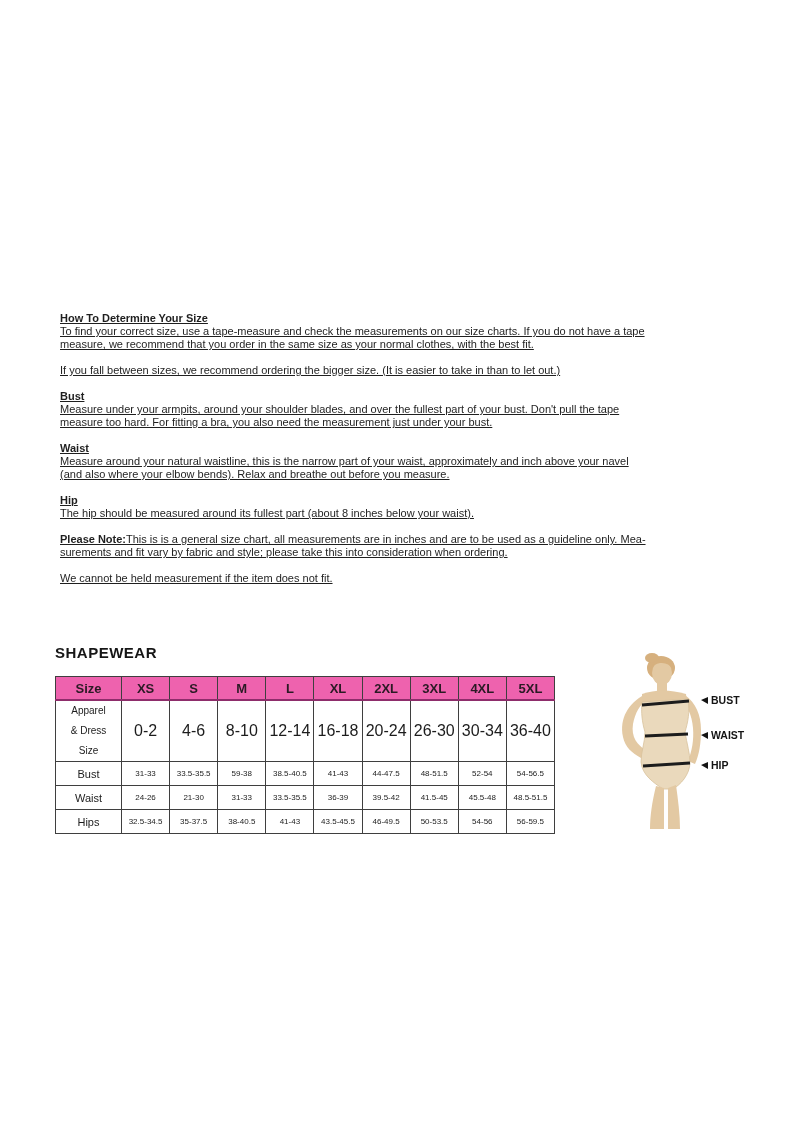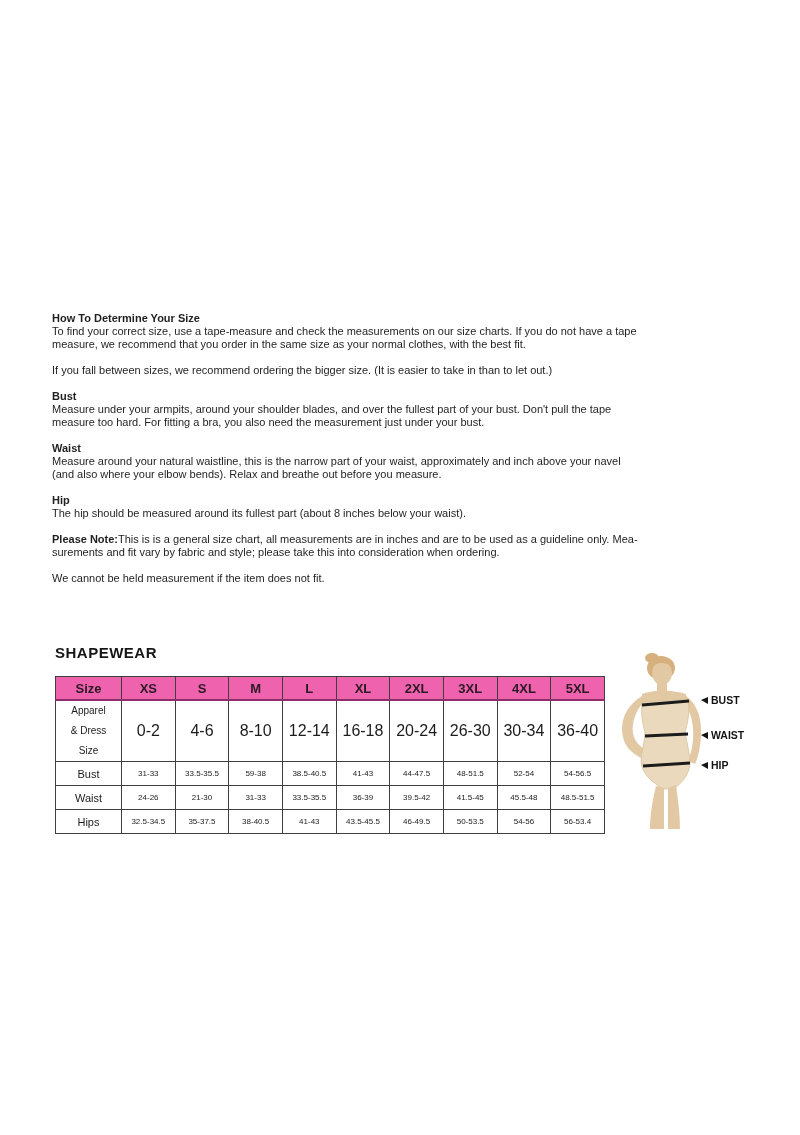--- a/index.html
+++ b/index.html
@@ -1,33 +1,33 @@
 <!DOCTYPE html>
 <html style="--pink: #ee62ae; --skin: #e3c9a3; --suit: #ead9bc; --hair: #d6b07e; --tape: #1c1c1c;"><head>
 <meta charset="utf-8">
 <style>
   html,body{margin:0;padding:0;background:#ffffff;}
   .page{
     position:relative;width:800px;height:1135px;background:#ffffff;overflow:hidden;
     font-family:"Liberation Sans",sans-serif;color:#1f1f1f;
   }
-  .copy{position:absolute;left:52px;top:312px;width:696px;font-size:11px;line-height:13px;}
+  .copy{position:absolute;left:60px;top:312px;width:696px;font-size:11px;line-height:13px;text-decoration:underline;}
   .copy h3{font-size:11px;font-weight:bold;margin:6px 0 0 0;}
   .copy h3.first{margin-top:0;}
   .copy p{margin:0 0 13px 0;white-space:pre-line;}
   .copy p .b{font-weight:bold;}
   .copy p.disclaimer{margin-top:10px;}
 
   .chart-title{
     position:absolute;left:55px;top:644px;width:546px;text-align:left;
     font-size:15px;font-weight:bold;letter-spacing:.5px;color:#161616;
   }
 
   .size-table{
-    position:absolute;left:55px;top:676px;width:550px;
+    position:absolute;left:55px;top:676px;width:500px;
     border-collapse:collapse;table-layout:fixed;
   }
   .size-table th,.size-table td{
     border:1.6px solid #3f3f3f;text-align:center;vertical-align:middle;padding:0;color:#1c1c1c;
   }
   .size-table thead th{
     background:var(--pink,#ee62ae);height:22px;font-size:13px;font-weight:bold;color:#2a1a24;
     border-bottom:2px solid #8e2d6b;
   }
   .apparel-row td{height:48px;font-size:16px;}
@@ -138,21 +138,21 @@
         <tr class="measure-row">
           <td class="row-label">Hips</td>
           <td>32.5-34.5</td>
           <td>35-37.5</td>
           <td>38-40.5</td>
           <td>41-43</td>
           <td>43.5-45.5</td>
           <td>46-49.5</td>
           <td>50-53.5</td>
           <td>54-56</td>
-          <td>56-53.4</td>
+          <td>56-59.5</td>
         </tr>
       </tbody>
   </table>
 
   <svg class="figure" viewBox="0 0 152 178" xmlns="http://www.w3.org/2000/svg">
 
     <ellipse cx="63" cy="16" rx="14" ry="12" fill="var(--hair,#d6b07e)"></ellipse>
     <ellipse cx="54" cy="6" rx="7" ry="5" fill="var(--hair,#d6b07e)"></ellipse>
 
     <ellipse cx="64" cy="21" rx="10" ry="12" fill="var(--skin,#e3c9a3)"></ellipse>

